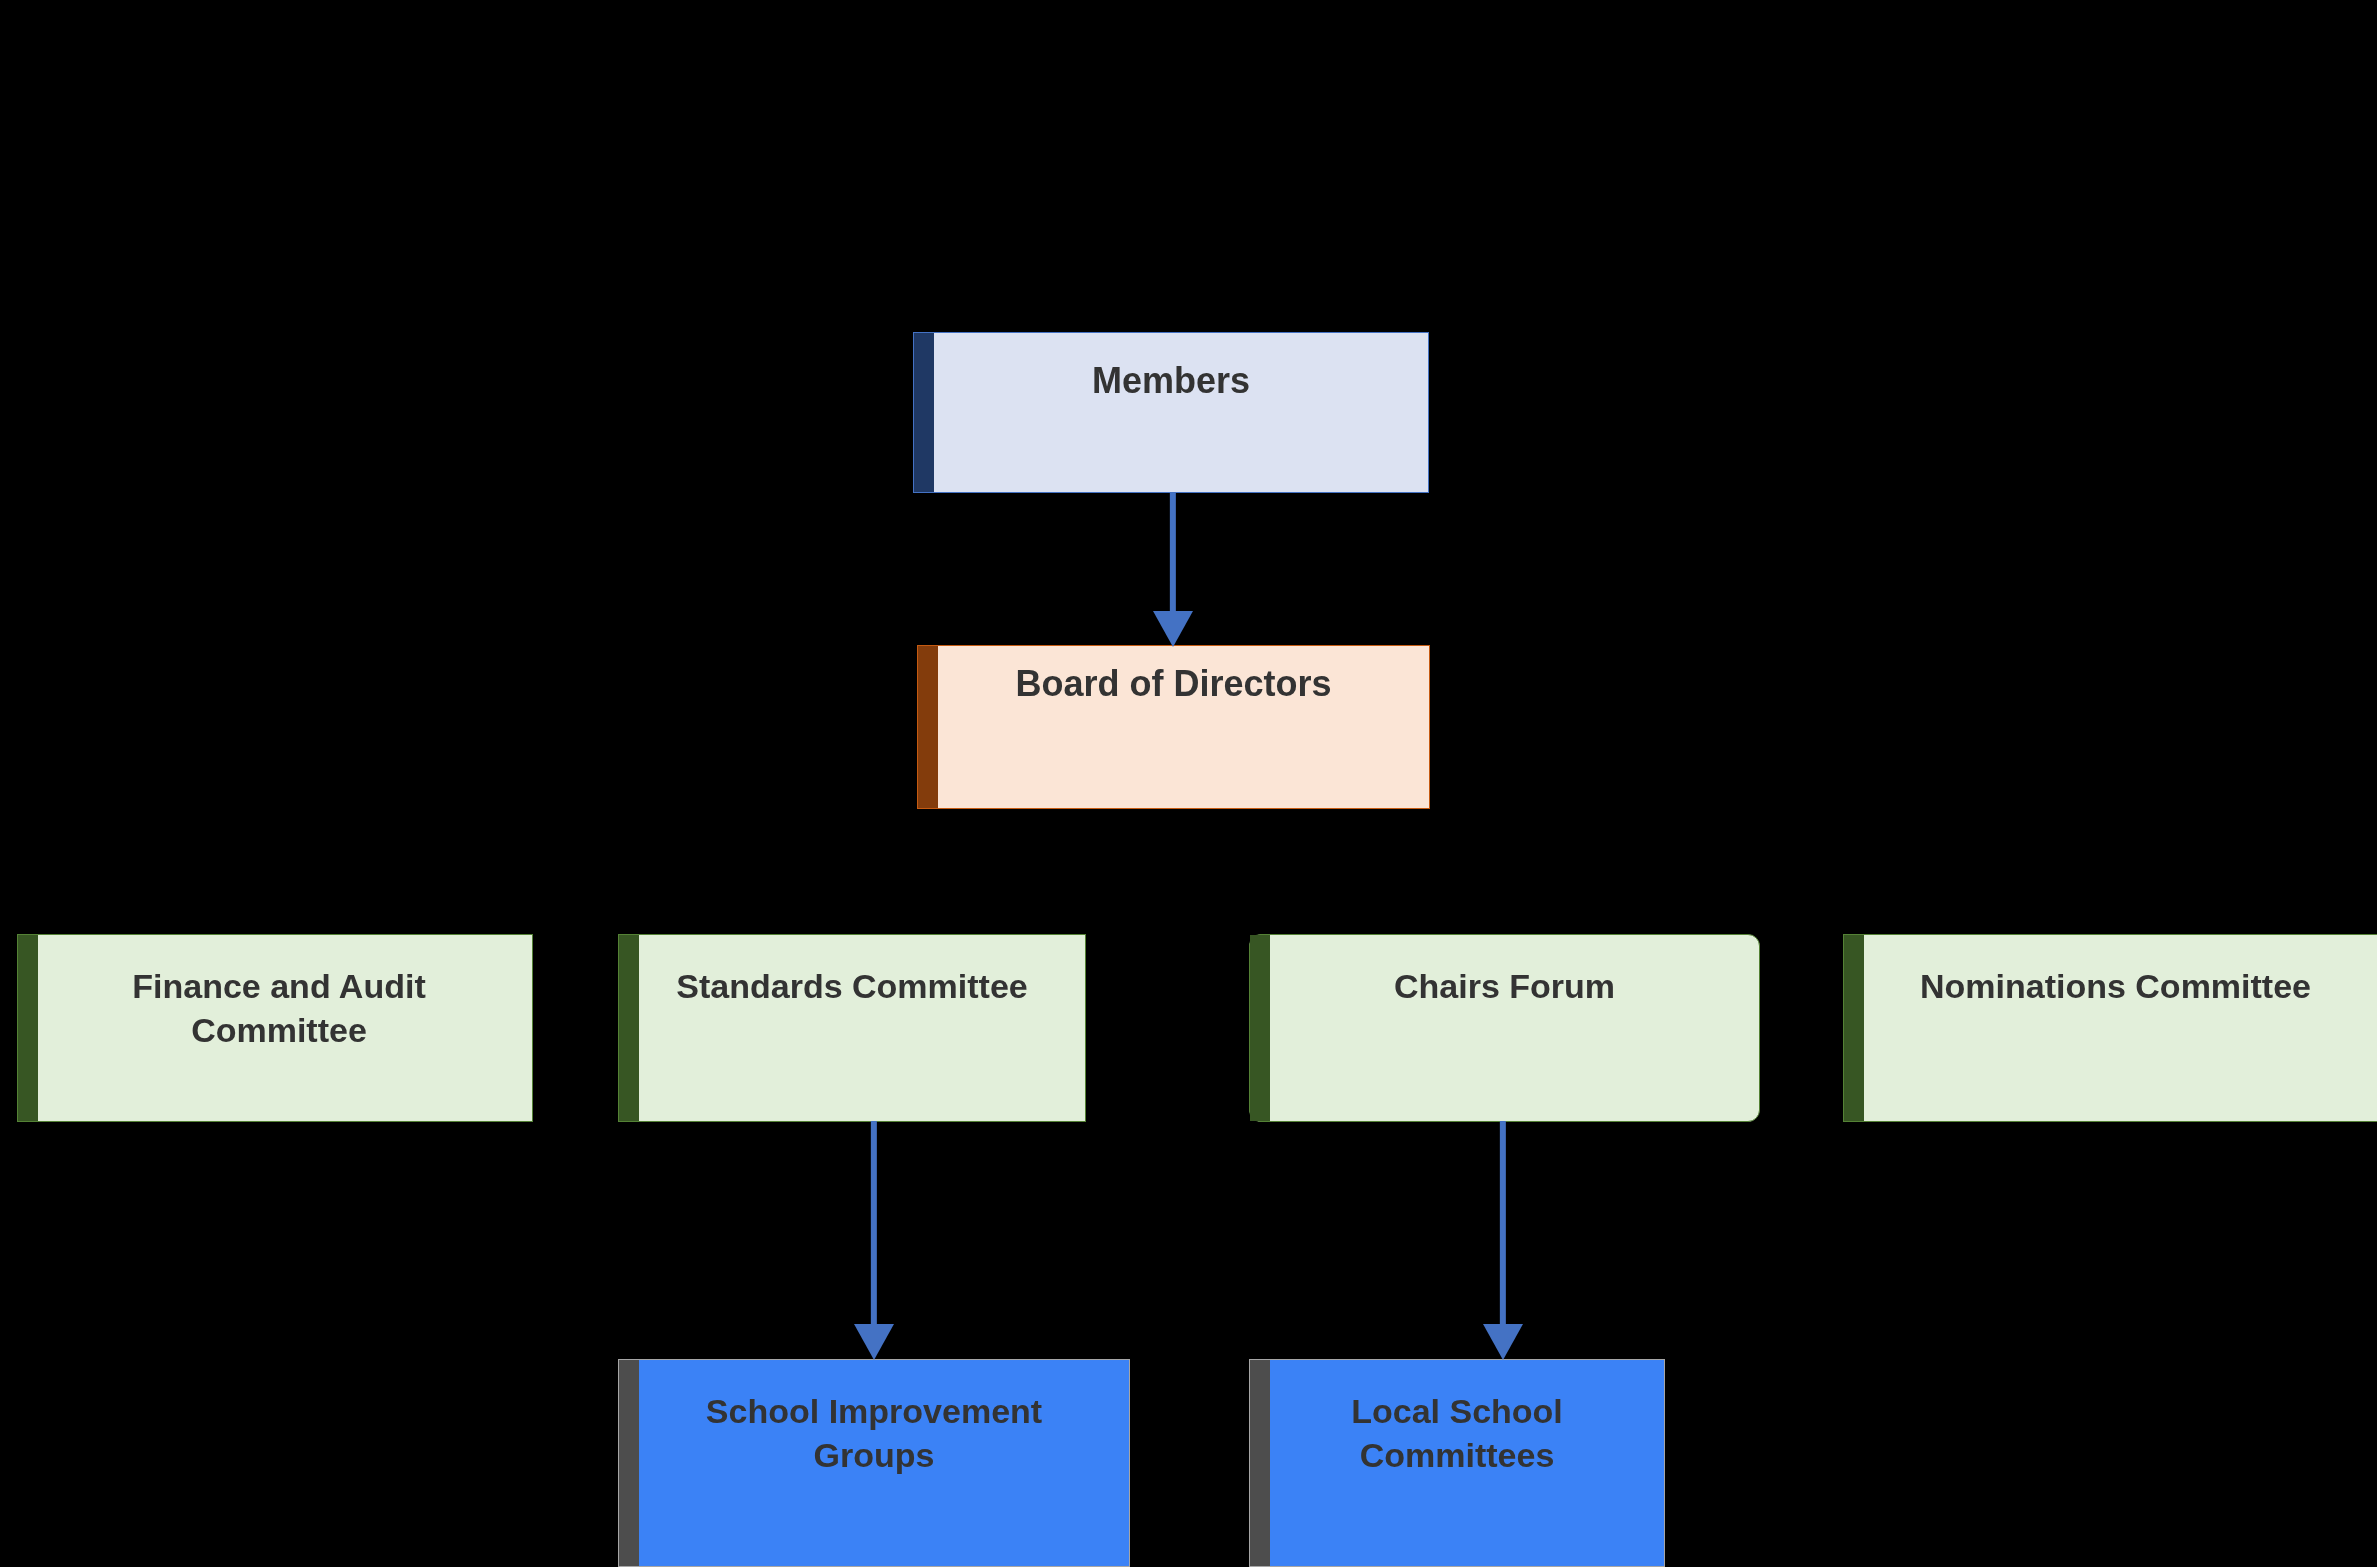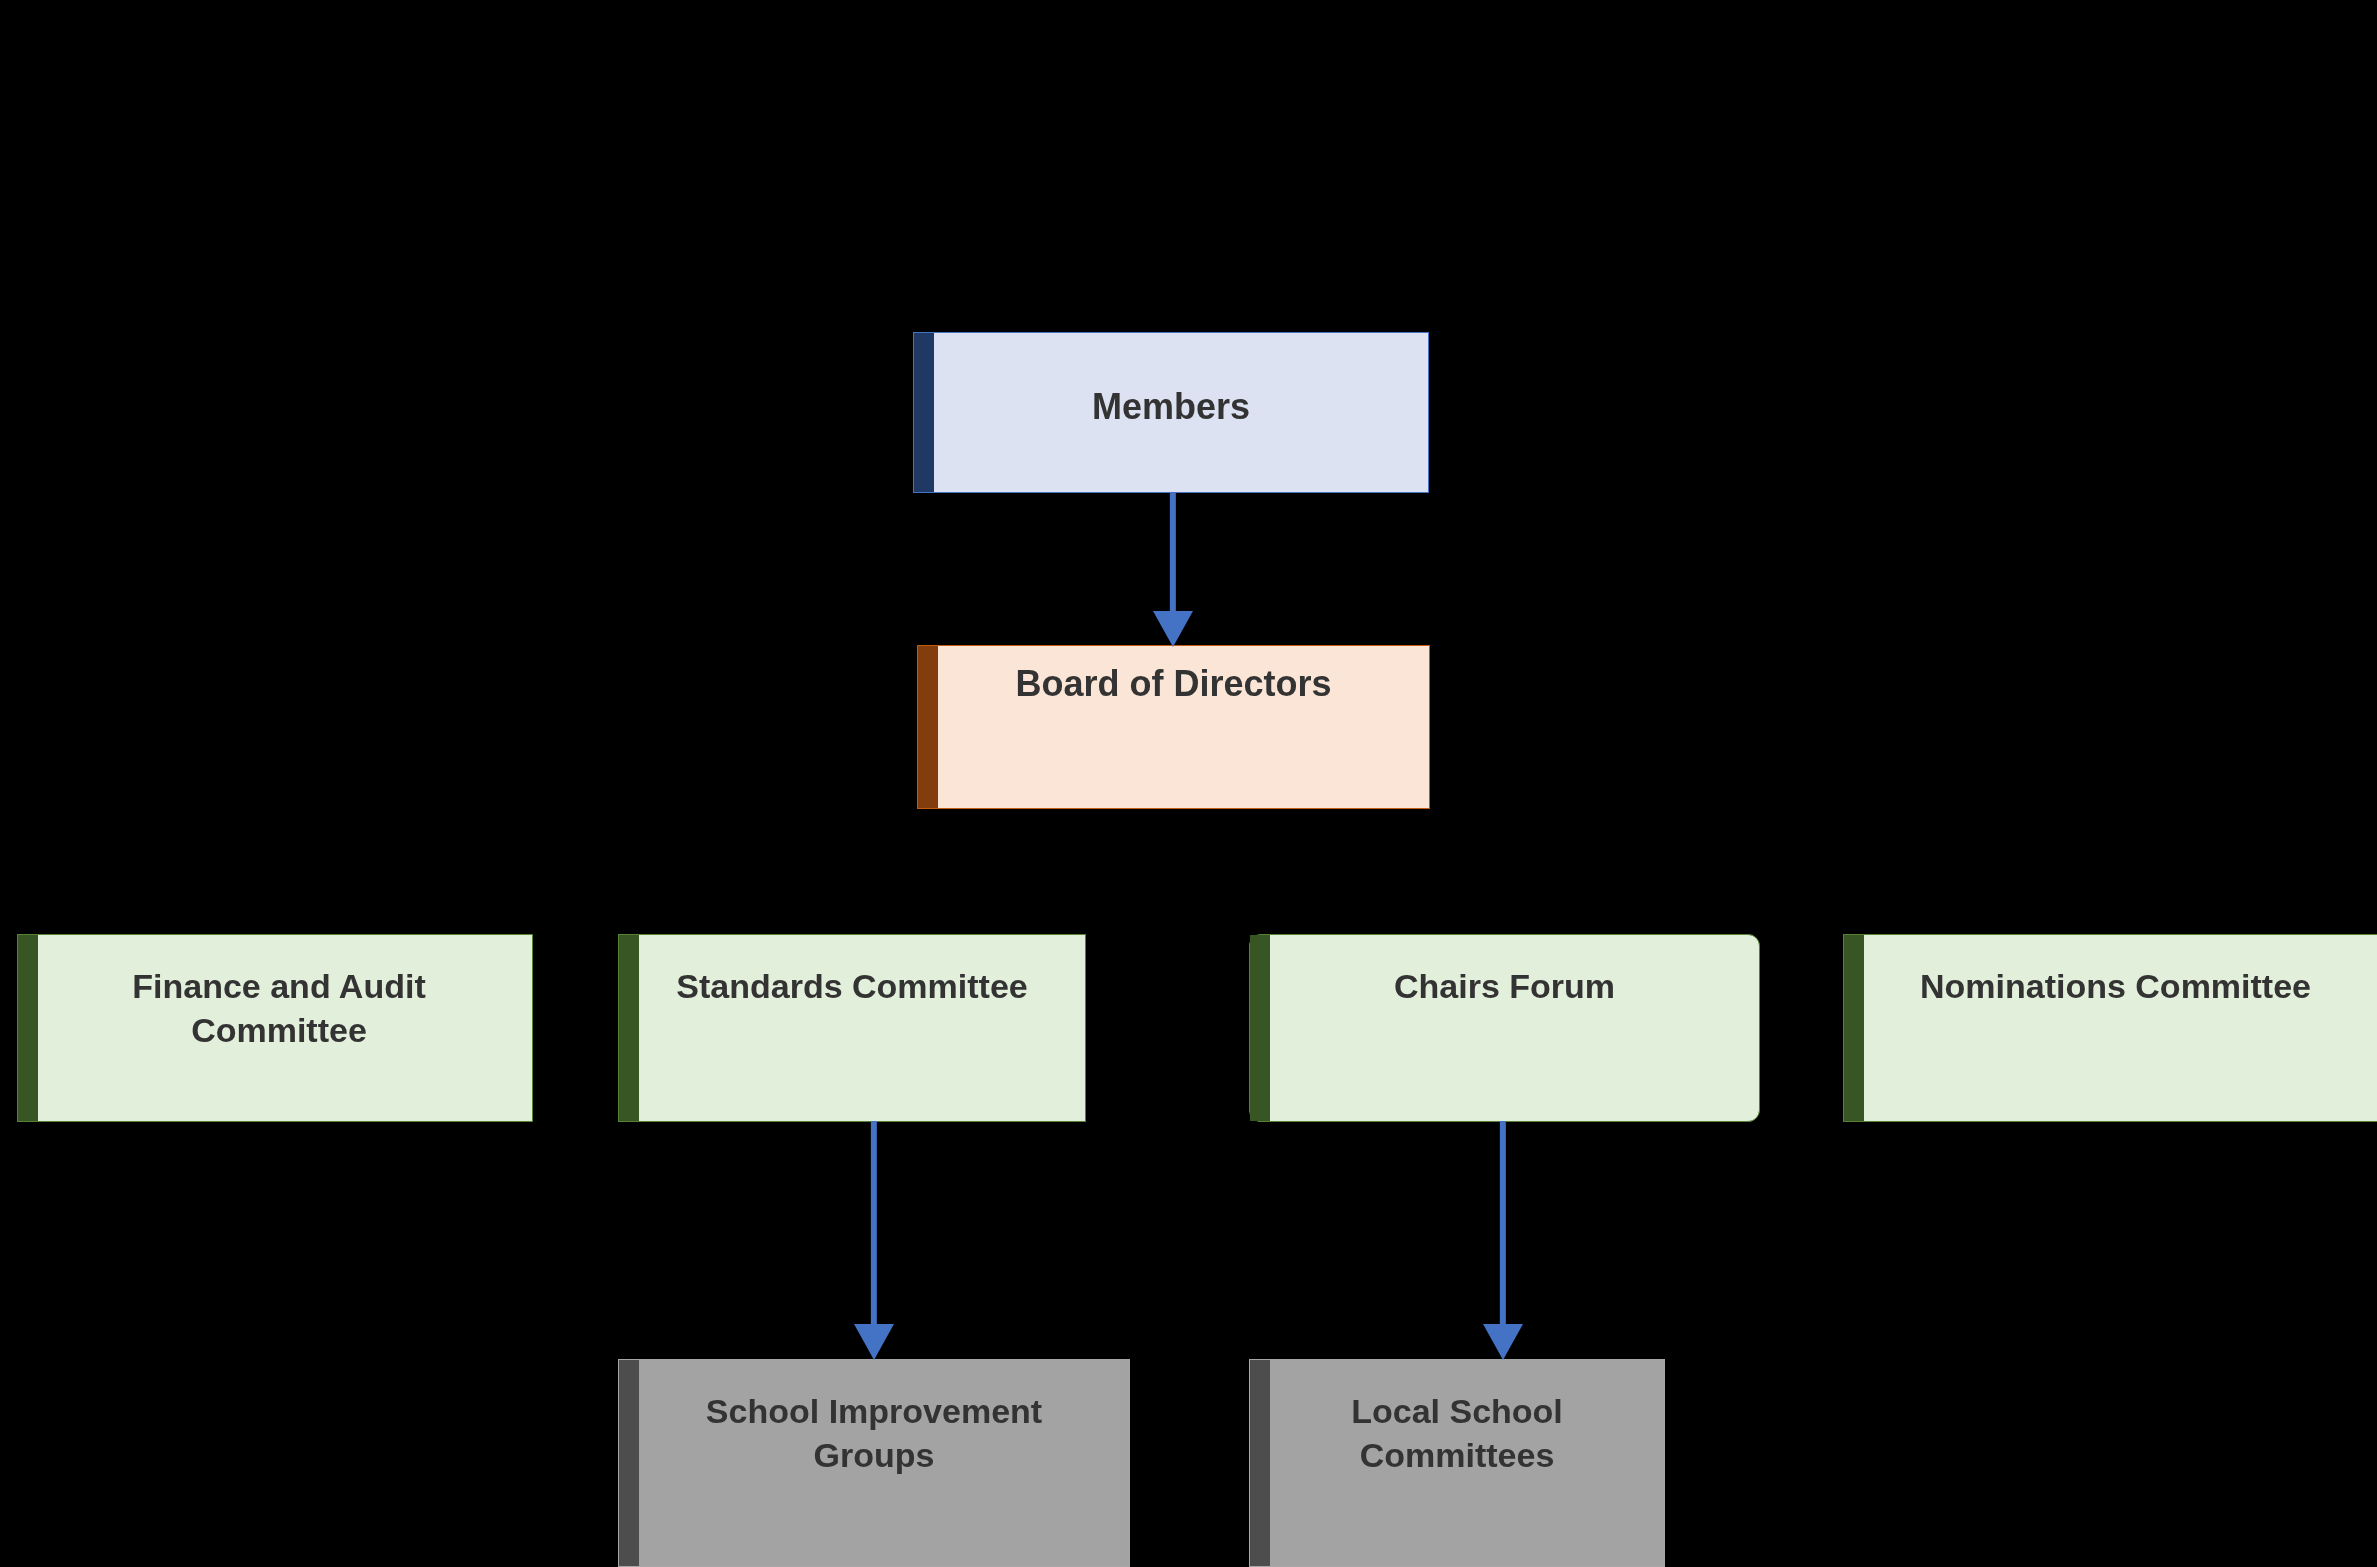--- a/index.html
+++ b/index.html
@@ -39,21 +39,21 @@
     white-space: pre-line;
   }
 
   
   .n-members {
     left: 913px; top: 332px; width: 516px; height: 161px;
     background: #DCE2F2;
     border: 1.8px solid #4472C4;
   }
   .n-members .accent { background: #1F3864; }
-  .n-members .label { font-size: 36px; padding-top: 25px; margin-top: 26px; }
+  .n-members .label { font-size: 36px; padding-top: 25px; }
 
   
   .n-board {
     left: 917px; top: 645px; width: 513px; height: 164px;
     background: #FBE5D6;
     border: 1.8px solid #C55A11;
   }
   .n-board .accent { background: #833C0C; }
   .n-board .label { font-size: 36px; padding-top: 15px; }
 
@@ -67,21 +67,21 @@
   .n-green .label { font-size: 34px; padding-top: 30px; }
 
   .n-finance      { left: 17px;   width: 516px; padding-left: 8px; }
   .n-standards    { left: 618px;  width: 468px; }
   .n-chairs       { left: 1249px; width: 511px; border-radius: 12px; }
   .n-nominations  { left: 1843px; width: 545px; }
 
   
   .n-grey {
     top: 1359px; height: 208px;
-    background: #a3a3a3;
+    background: #3b82f6;
     border: 1.8px solid #A6A6A6;
   }
   .n-grey .accent { background: #4D4D4D; }
   .n-grey .label { font-size: 34px; padding-top: 30px; }
 
   .n-sig { left: 618px;  width: 512px; }
   .n-lsc { left: 1249px; width: 416px; }
 
   
   .connector {

